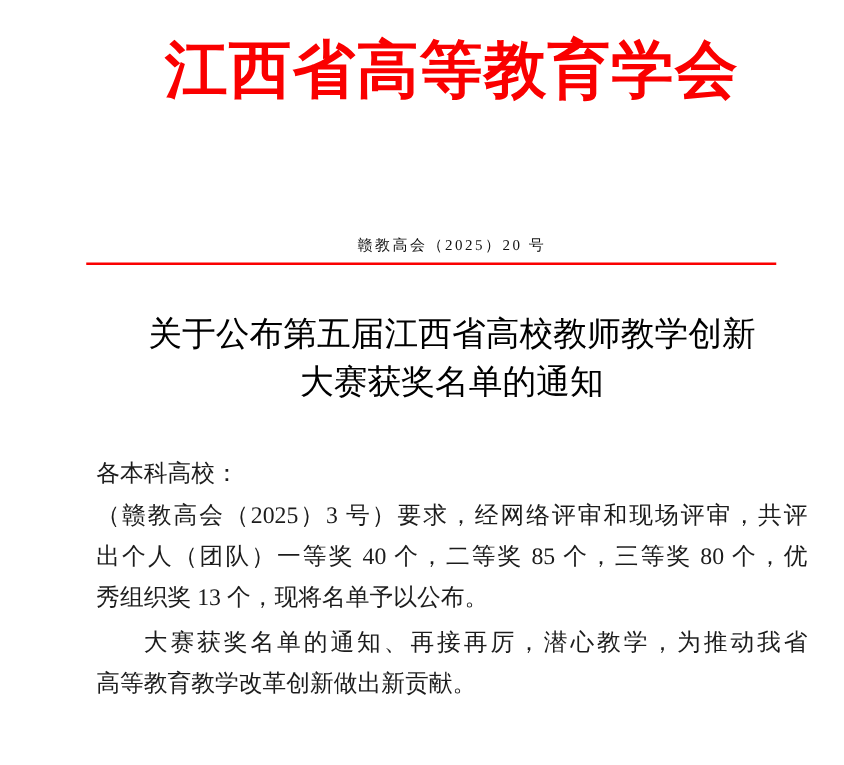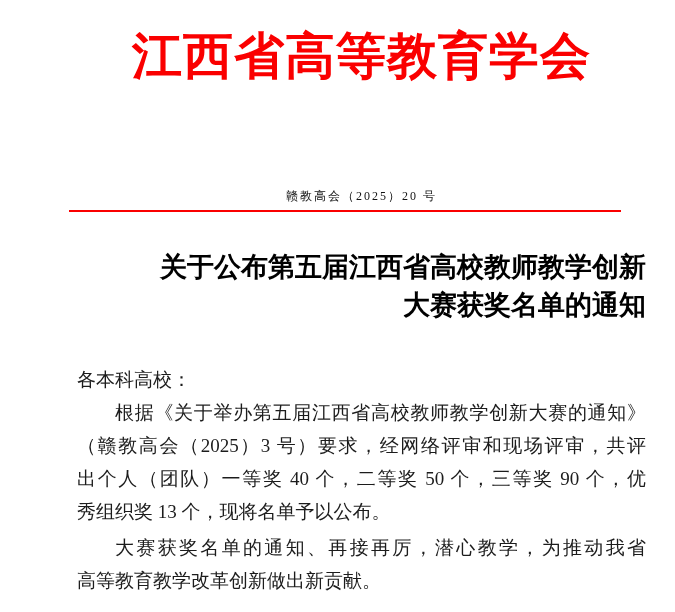--- a/index.html
+++ b/index.html
@@ -34,24 +34,24 @@
     white-space: nowrap;
   }
   .red-rule {
     height: 2px;
     background: var(--accent);
     width: 552px;
     margin: 2px 0 0 -8px;
   }
   .doc-title {
     margin: 36px 0 0 0;
-    text-align: right;
+    text-align: center;
     font-size: 27px;
     line-height: 38px;
-    font-weight: bold;
+    font-weight: normal;
     color: #000000;
   }
   .doc-title .tline { display: block; }
   .body-text {
     margin-top: 39px;
     font-size: 19px;
     line-height: 33px;
     color: #1c1c1c;
   }
   .line { min-height: 33px; }
@@ -74,22 +74,21 @@
   <div class="red-rule"></div>
 
   <h2 class="doc-title">
     <span class="tline">关于公布第五届江西省高校教师教学创新</span>
     <span class="tline">大赛获奖名单的通知</span>
   </h2>
 
   <div class="body-text">
     <div class="line">各本科高校：</div>
 
-    <div class="line j indent">根据《关于举办第五届江西省高校教师教学创新大赛的通知》</div>
     <div class="line j">（赣教高会（2025）3 号）要求，经网络评审和现场评审，共评</div>
-    <div class="line j">出个人（团队）一等奖 40 个，二等奖 50 个，三等奖 90 个，优</div>
+    <div class="line j">出个人（团队）一等奖 40 个，二等奖 85 个，三等奖 80 个，优</div>
     <div class="line">秀组织奖 13 个，现将名单予以公布。</div>
 
     <div class="line j indent p2">大赛获奖名单的通知、再接再厉，潜心教学，为推动我省</div>
     <div class="line">高等教育教学改革创新做出新贡献。</div>
   </div>
 
 </div>
 
 </body></html>

